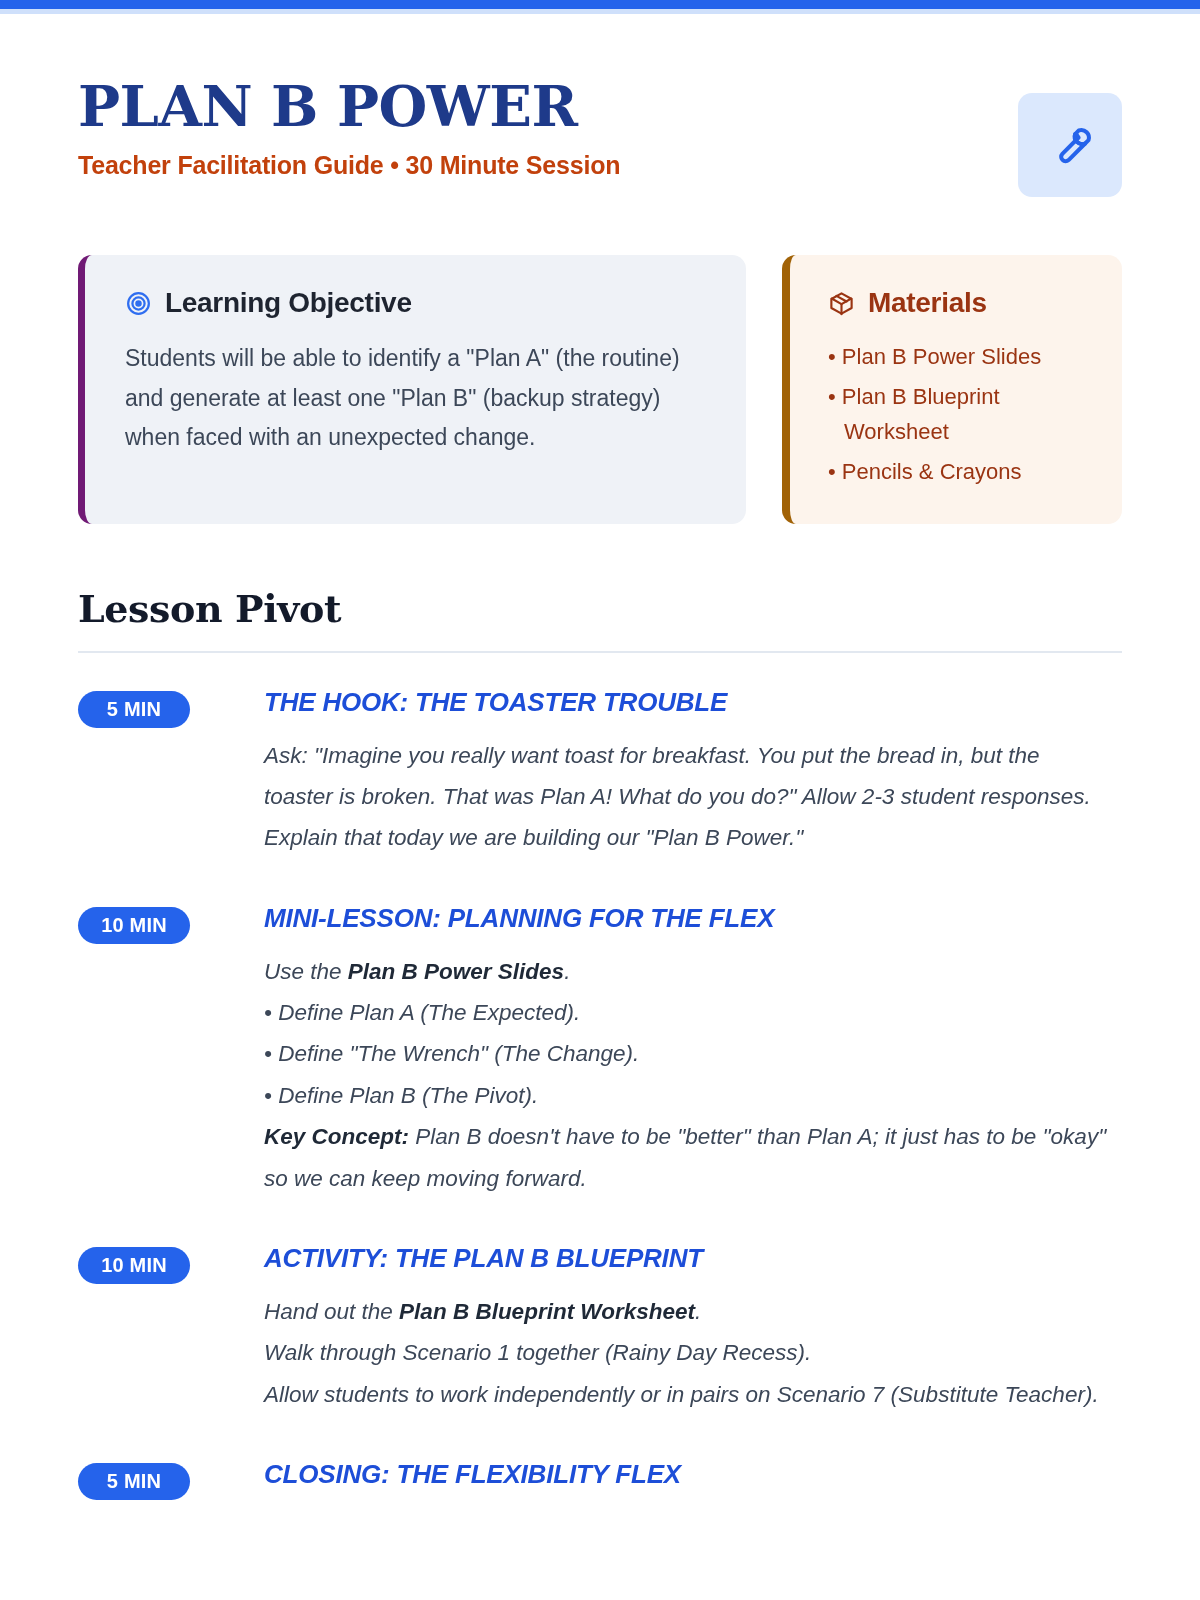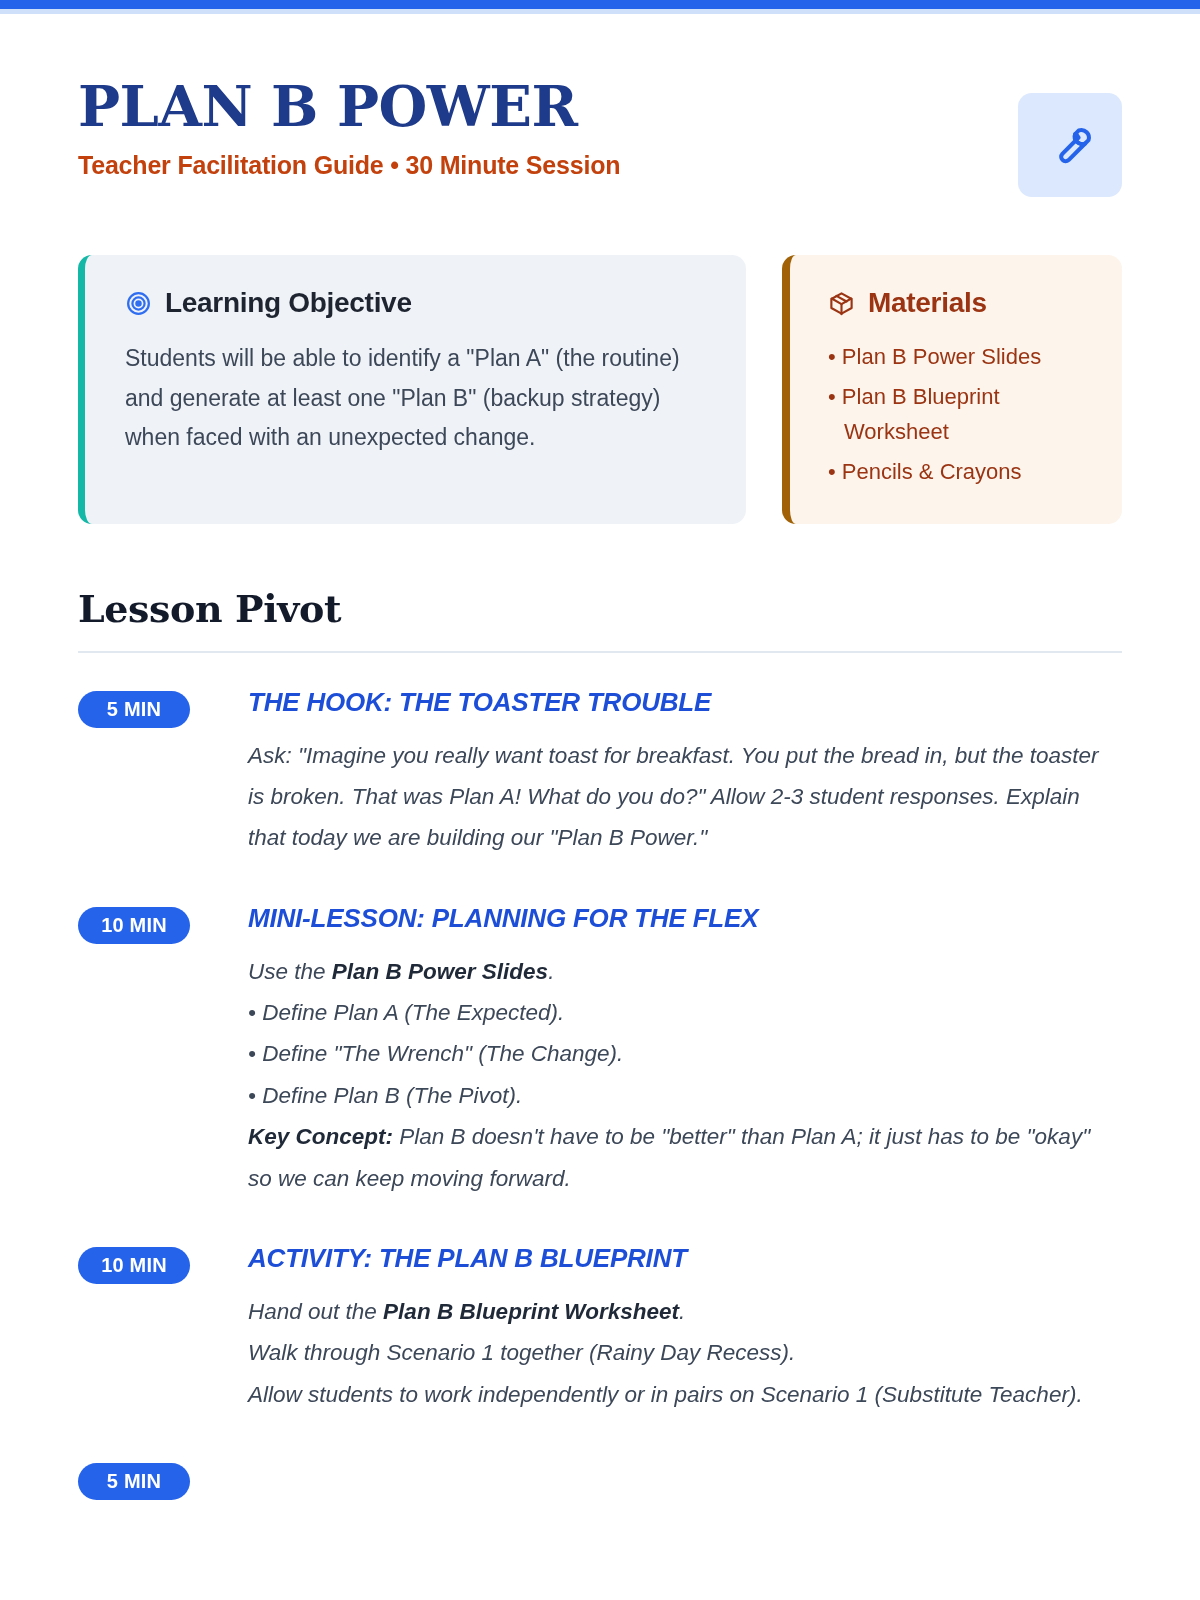--- a/index.html
+++ b/index.html
@@ -77,21 +77,21 @@
   .cards-row {
     display: flex;
     gap: 36px;
     margin-top: 58px;
     align-items: stretch;
   }
 
   .card-objective {
     flex: 0 0 668px;
     background: #eff2f7;
-    border-left: 7px solid #14b8a6;
+    border-left: 7px solid #701a75;
     border-radius: 14px;
     padding: 32px 40px 36px 40px;
   }
   .card-materials {
     flex: 1 1 auto;
     background: #fdf4ec;
     border-left: 8px solid #a16207;
     border-radius: 14px;
     padding: 32px 26px 30px 38px;
   }
@@ -142,21 +142,21 @@
   .section-rule {
     height: 2px;
     background: #e2e8f0;
     margin-top: 20px;
   }
 
   .flow { margin-top: 34px; }
 
   .flow-step {
     display: flex;
-    gap: 0;
+    gap: 16px;
     margin-bottom: 44px;
   }
   .step-badge-col {
     flex: 0 0 170px;
     padding-top: 4px;
   }
   .badge {
     display: inline-flex;
     align-items: center;
     justify-content: center;
@@ -283,25 +283,28 @@
 
     <div class="flow-step">
       <div class="step-badge-col">
         <span class="badge">10 MIN</span>
       </div>
       <div class="step-body">
         <div class="step-title">ACTIVITY: THE PLAN B BLUEPRINT</div>
         <div class="step-text">
           <span class="step-line"><span>Hand out the </span><b>Plan B Blueprint Worksheet</b><span>.</span></span>
           <span class="step-line">Walk through Scenario 1 together (Rainy Day Recess).</span>
-          <span class="step-line">Allow students to work independently or in pairs on Scenario 1 (Substitute Teacher).</span>
+          <span class="step-line">Allow students to work independently or in pairs on Scenario 7 (Substitute Teacher).</span>
         </div>
       </div>
     </div>
 
     <div class="flow-step">
       <div class="step-badge-col">
         <span class="badge">5 MIN</span>
       </div>
+      <div class="step-body">
+        <div class="step-title">CLOSING: THE FLEXIBILITY FLEX</div>
+      </div>
     </div>
 
   </div>
 </div>
 
 </body></html>

